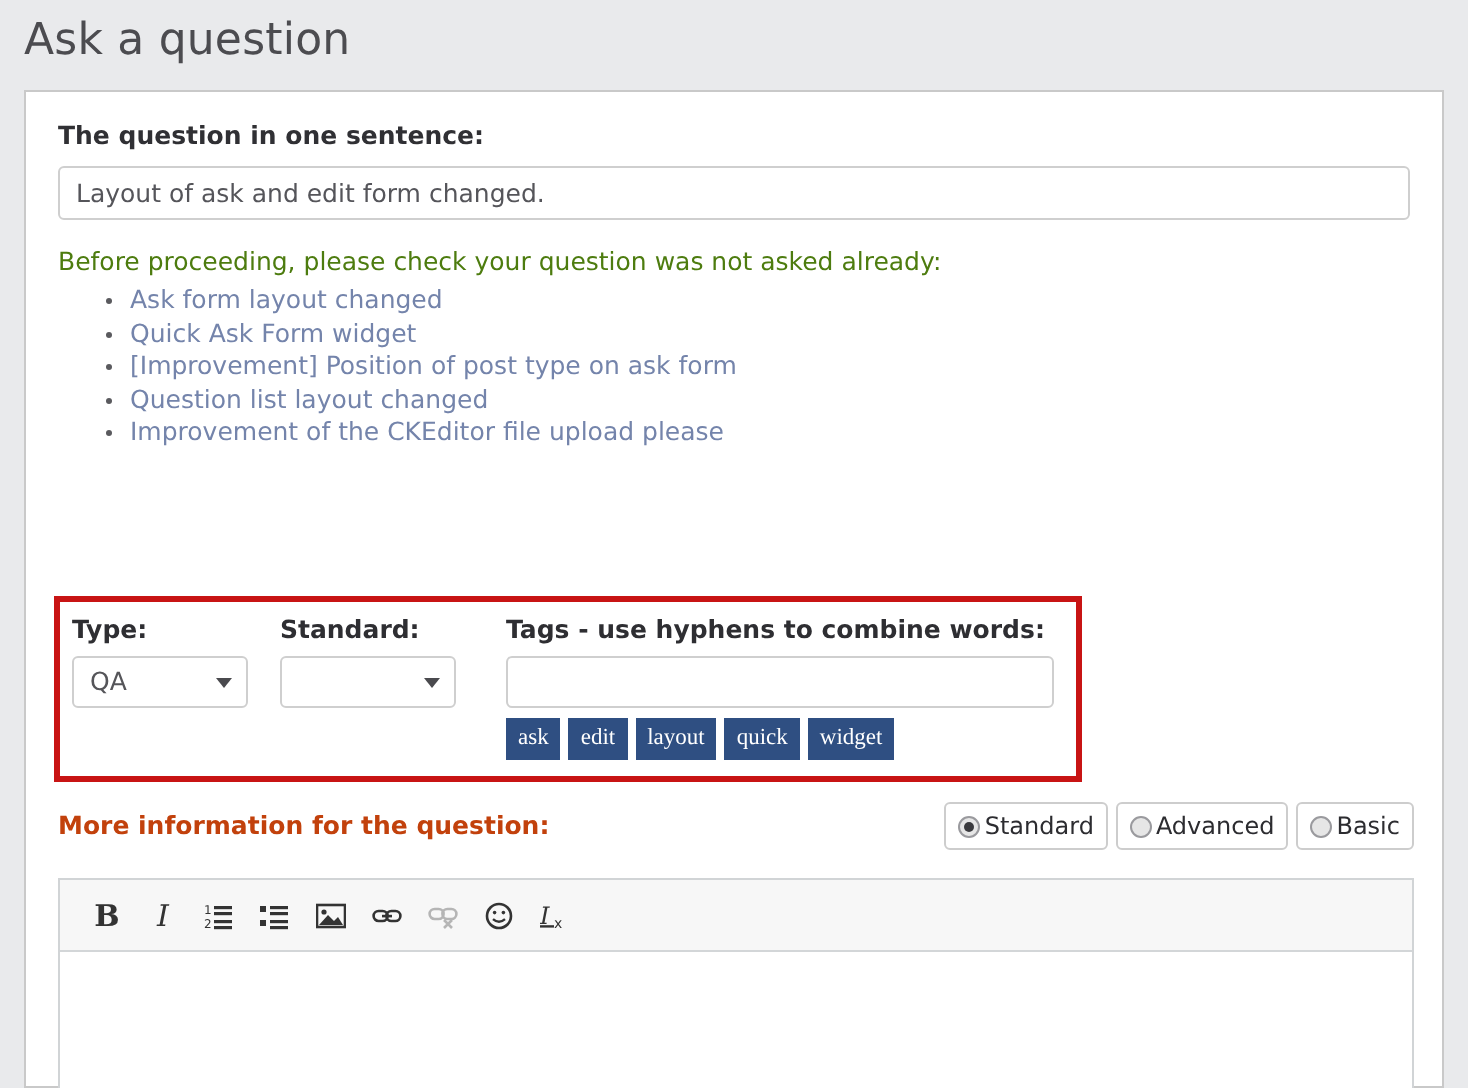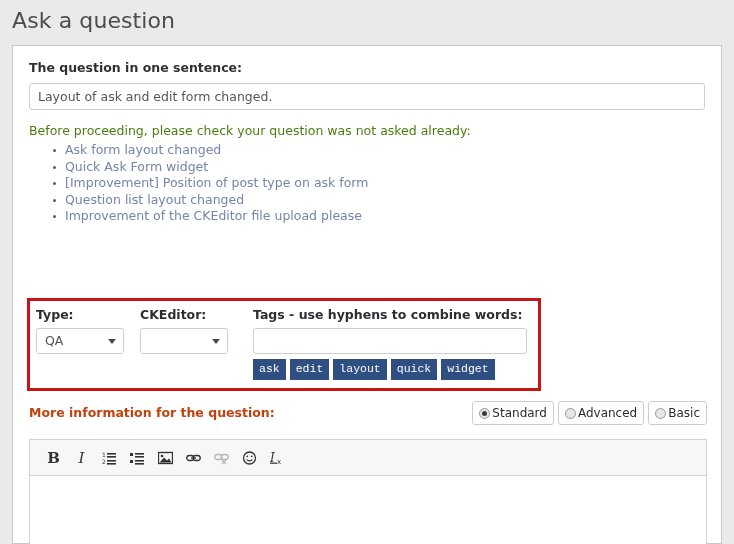--- a/index.html
+++ b/index.html
@@ -168,21 +168,21 @@
     margin-top: 5px;
     display: flex;
     gap: 4px;
   }
   .tag-pill {
     background: #2f4f82;
     color: #ffffff;
     font-size: 11.5px;
     line-height: 14px;
     padding: 3px 6px 4px 6px;
-    font-family: Liberation Mono, monospace;
+    font-family: Liberation Serif, serif;
     white-space: nowrap;
   }
 
   
   #more-info-row {
     position: absolute;
     left: 16px;
     top: 355px;
     width: 678px;
     height: 26px;
@@ -302,21 +302,21 @@
 
       <div class="meta-col type">
         <span class="meta-label">Type:</span>
         <div class="select-box">
           <span class="sel-value">QA</span>
           <span class="caret"></span>
         </div>
       </div>
 
       <div class="meta-col category">
-        <span class="meta-label">CKEditor:</span>
+        <span class="meta-label">Standard:</span>
         <div class="select-box">
           <span class="sel-value"></span>
           <span class="caret"></span>
         </div>
       </div>
 
       <div class="meta-col tags">
         <span class="meta-label">Tags - use hyphens to combine words:</span>
         <input class="tags-input" type="text" value="" style="">
         <div class="tag-list">

